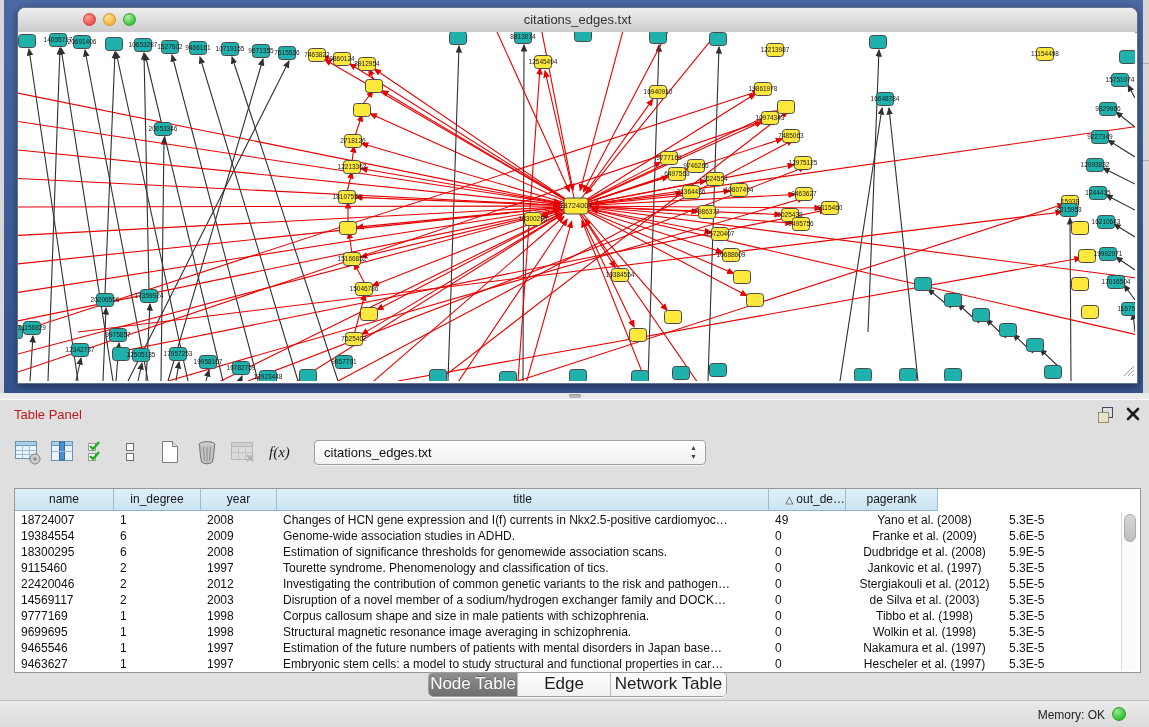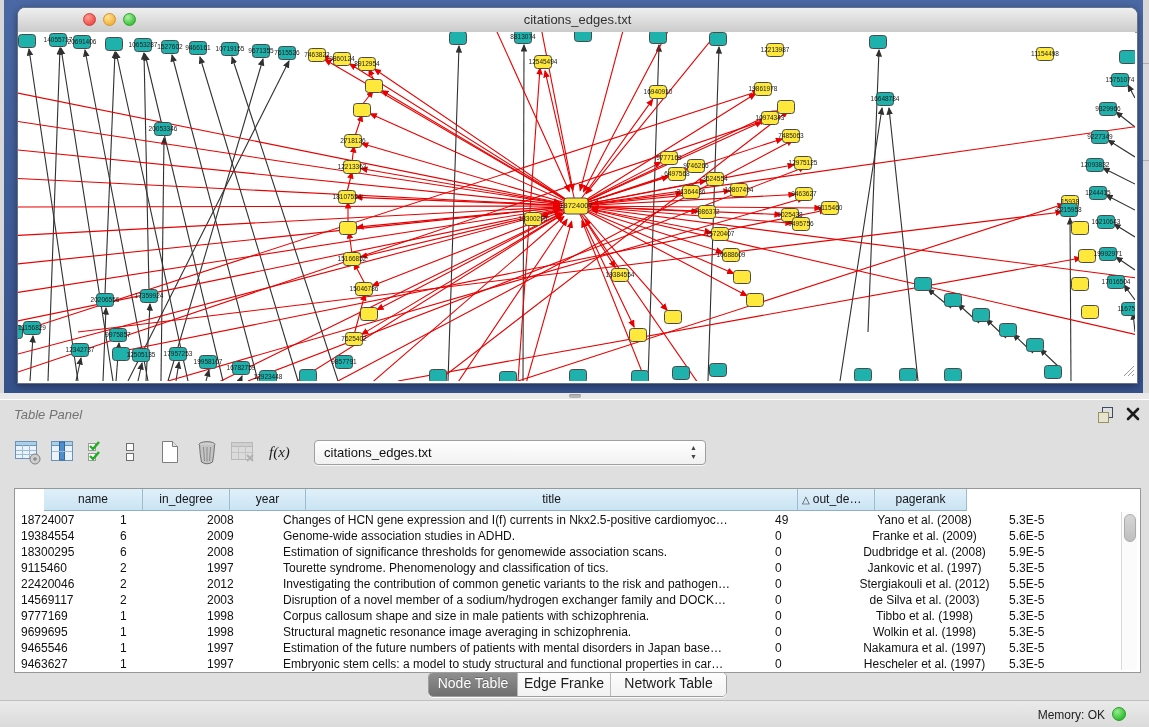--- a/index.html
+++ b/index.html
@@ -23,54 +23,54 @@
   #net{position:absolute;left:0;top:24px;display:block;background:#fff;}
   .grip{position:absolute;right:2px;bottom:2px;}
   
   .split{position:absolute;left:0;top:393px;width:1149px;height:6px;background:#E9E9E9;}
   .split .handle{position:absolute;left:569px;top:1px;width:12px;height:4px;border-radius:2px;
                  background:#B5B5B5;box-shadow:inset 0 1px 0 #999;}
   
   .tpanel{position:absolute;left:0;top:399px;width:1149px;height:301px;background:#DFDFDF;
           border-top:1px solid #fff;}
   .tp-header{position:absolute;left:0;top:0;width:100%;height:30px;}
-  .tp-title{position:absolute;left:14px;top:7px;font-size:13px;color:#737373;font-style:italic;}
+  .tp-title{position:absolute;left:14px;top:7px;font-size:13px;color:#b91c1c;}
   .tp-float{position:absolute;right:36px;top:7px;width:15px;height:15px;}
   .tp-float .b{position:absolute;left:4px;top:0;width:9px;height:9px;border:1.5px solid #3d4a66;background:transparent;}
   .tp-float .f{position:absolute;left:0;top:5px;width:9px;height:9px;border:1.5px solid #97905f;background:#e7e3cf;}
   .tp-close{position:absolute;right:8px;top:6px;width:16px;height:16px;}
   
   .tp-toolbar{position:absolute;left:14px;top:34px;height:36px;display:flex;align-items:center;}
   .tbi{display:inline-flex;align-items:center;justify-content:flex-start;width:30px;height:30px;margin-right:6px;}
   .combo{position:relative;margin-left:12px;width:390px;height:23px;border:1px solid #9f9f9f;border-radius:4px;
          background:linear-gradient(#ffffff,#f1f1f1);box-shadow:0 1px 0 rgba(255,255,255,.7);}
   .combo .val{position:absolute;left:9px;top:4px;font-size:13px;color:#111;}
   .combo .step{position:absolute;right:6px;top:2px;width:11px;height:19px;font-size:7px;line-height:9px;
                color:#444;text-align:center;}
   
   .tbl{position:absolute;left:14px;top:88px;width:1127px;height:185px;background:#fff;
        border:1px solid #979797;box-sizing:border-box;}
-  .thead{position:absolute;left:16px;top:0;height:34px;display:flex;padding-left:13px;}
+  .thead{position:absolute;left:0;top:0;height:34px;display:flex;}
   .th{box-sizing:border-box;height:22px;background:linear-gradient(#DFF0FA,#CBE4F2);
       border-right:1px solid #9cbcd0;border-bottom:1px solid #8fb0c6;font-size:12px;color:#15151a;
       text-align:center;line-height:21px;overflow:hidden;white-space:nowrap;}
   .th .sortmark{font-size:10px;margin-right:3px;color:#333;}
   .tbody{position:absolute;left:0;top:23px;width:1080px;}
   .trow{display:flex;height:16px;line-height:16px;font-size:12px;color:#101010;}
   .tcell{box-sizing:border-box;padding-left:6px;overflow:hidden;white-space:nowrap;}
   .tcell.c{text-align:center;padding-left:0;}
   .vscroll{position:absolute;right:3px;top:23px;width:15px;height:158px;background:#FBFBFB;
            border-left:1px solid #DADADA;}
   .vthumb{position:absolute;left:2px;top:2px;width:10px;height:26px;border-radius:6px;
           background:linear-gradient(#D6D6D6,#BFBFBF);border:1px solid #ABABAB;}
   
   .tabs{position:absolute;left:428px;top:272px;width:297px;height:23px;display:flex;
         border:1px solid #9e9e9e;border-radius:5px;overflow:hidden;background:#fbfbfb;
         box-shadow:0 1px 0 rgba(255,255,255,.8);}
-  .tab{box-sizing:border-box;height:100%;font-size:14px;text-align:center;line-height:21px;color:#1c1c1c;
+  .tab{box-sizing:border-box;height:100%;font-size:17px;text-align:center;line-height:21px;color:#1c1c1c;
        border-right:1px solid #b9b9b9;background:linear-gradient(#fdfdfd,#f2f2f2);}
   .tab:last-child{border-right:none;}
   .tab.sel{background:linear-gradient(#8f8f8f,#6f6f6f);color:#fff;text-shadow:0 -1px 0 rgba(0,0,0,.25);}
   
   .status{position:absolute;left:0;top:700px;width:1149px;height:27px;
           background:linear-gradient(#EAEAEA,#DADADA);border-top:1px solid #bfbfbf;}
   .mem-label{position:absolute;right:44px;top:7px;font-size:12px;color:#222;}
   .mem-dot{position:absolute;right:23px;top:6px;width:14px;height:14px;border-radius:50%;
            background:radial-gradient(circle at 35% 30%,#96ec8e,#33c133 70%);border:1px solid #2a9b2a;box-sizing:border-box;}
 </style>
@@ -713,21 +713,21 @@
         <span class="step">▲<br>▼</span>
       </span>
     </div>
 
     <div class="tbl">
       <div class="thead">
         <span class="th" style="width:99px">name</span>
         <span class="th" style="width:87px">in_degree</span>
         <span class="th" style="width:76px">year</span>
         <span class="th" style="width:492px">title</span>
-        <span class="th" style="width:77px;text-align:left;padding-left:4px"><span class="sortmark">△</span><span>out_de…</span></span>
+        <span class="th" style="width:77px;text-align:right;padding-left:4px"><span class="sortmark">△</span><span>out_de…</span></span>
         <span class="th" style="width:92px">pagerank</span>
       </div>
       <div class="tbody" id="tbody">
           <div class="trow">
             <span class="tcell" style="width: 99px;">18724007</span>
             <span class="tcell" style="width: 87px;">1</span>
             <span class="tcell" style="width: 76px;">2008</span>
             <span class="tcell" style="width: 492px;">Changes of HCN gene expression and I(f) currents in Nkx2.5-positive cardiomyoc…</span>
             <span class="tcell" style="width: 77px;">49</span>
             <span class="tcell c" style="width: 157px;">Yano et al. (2008)</span>

